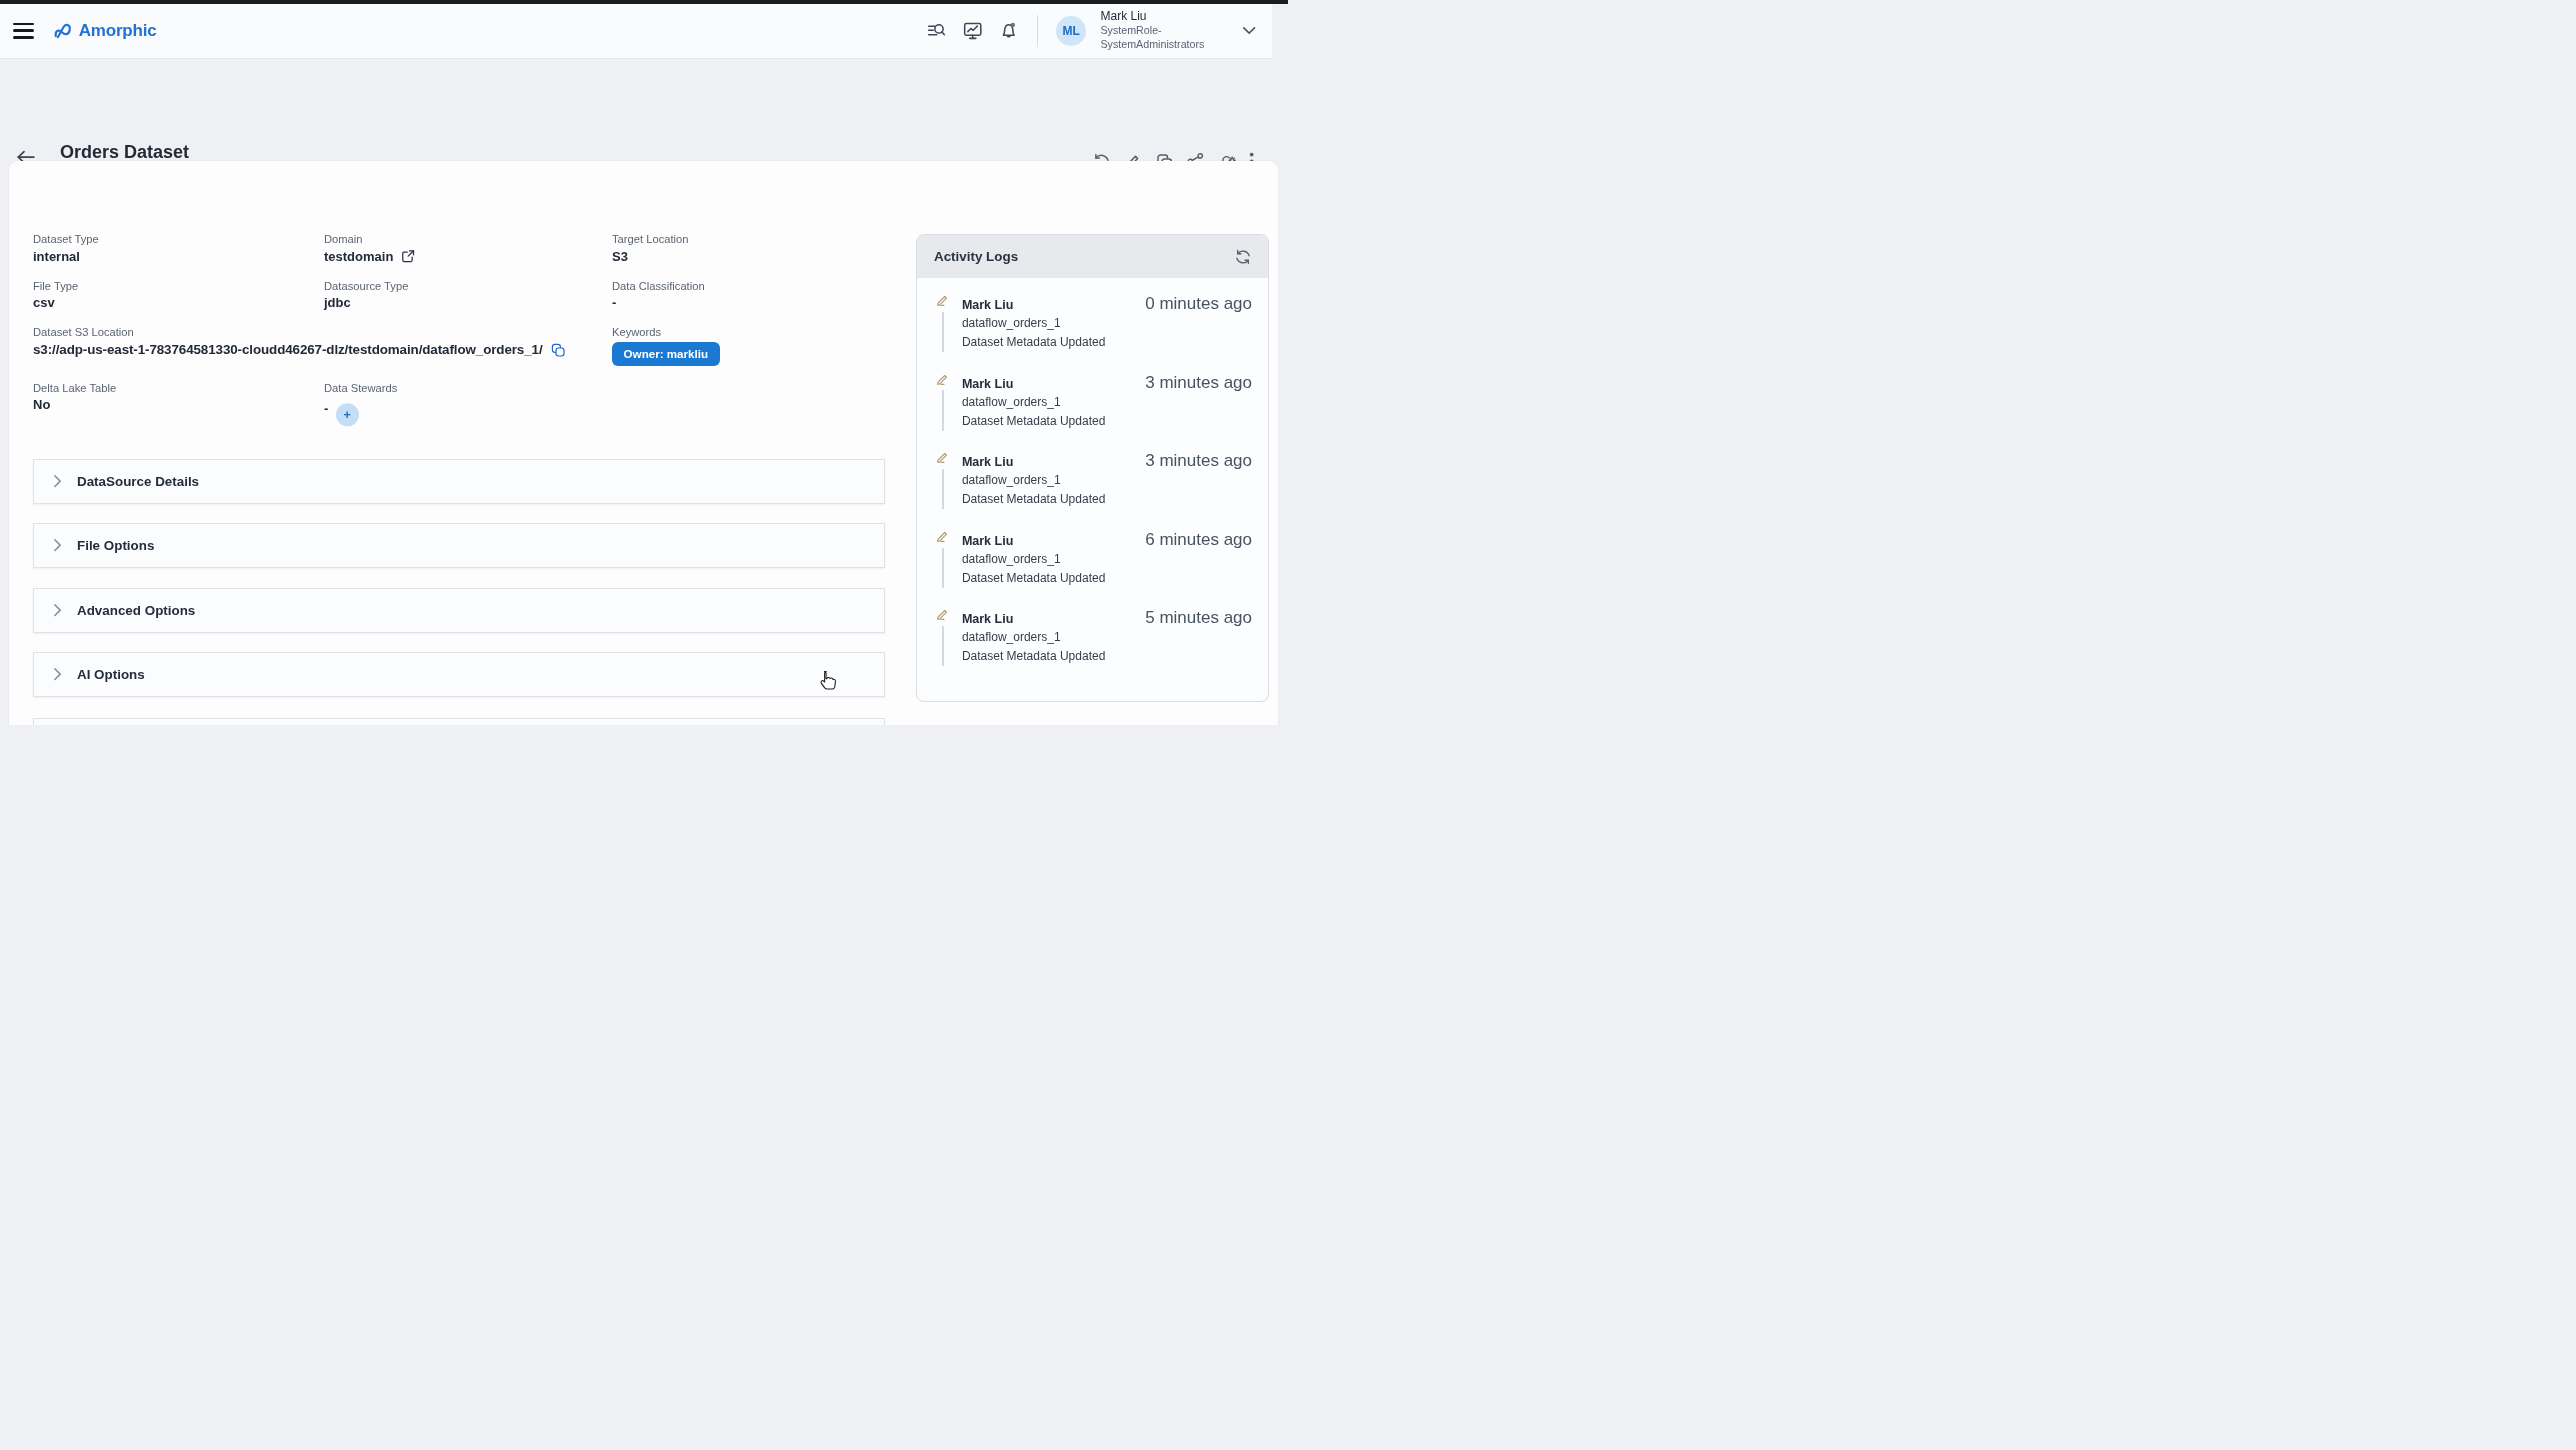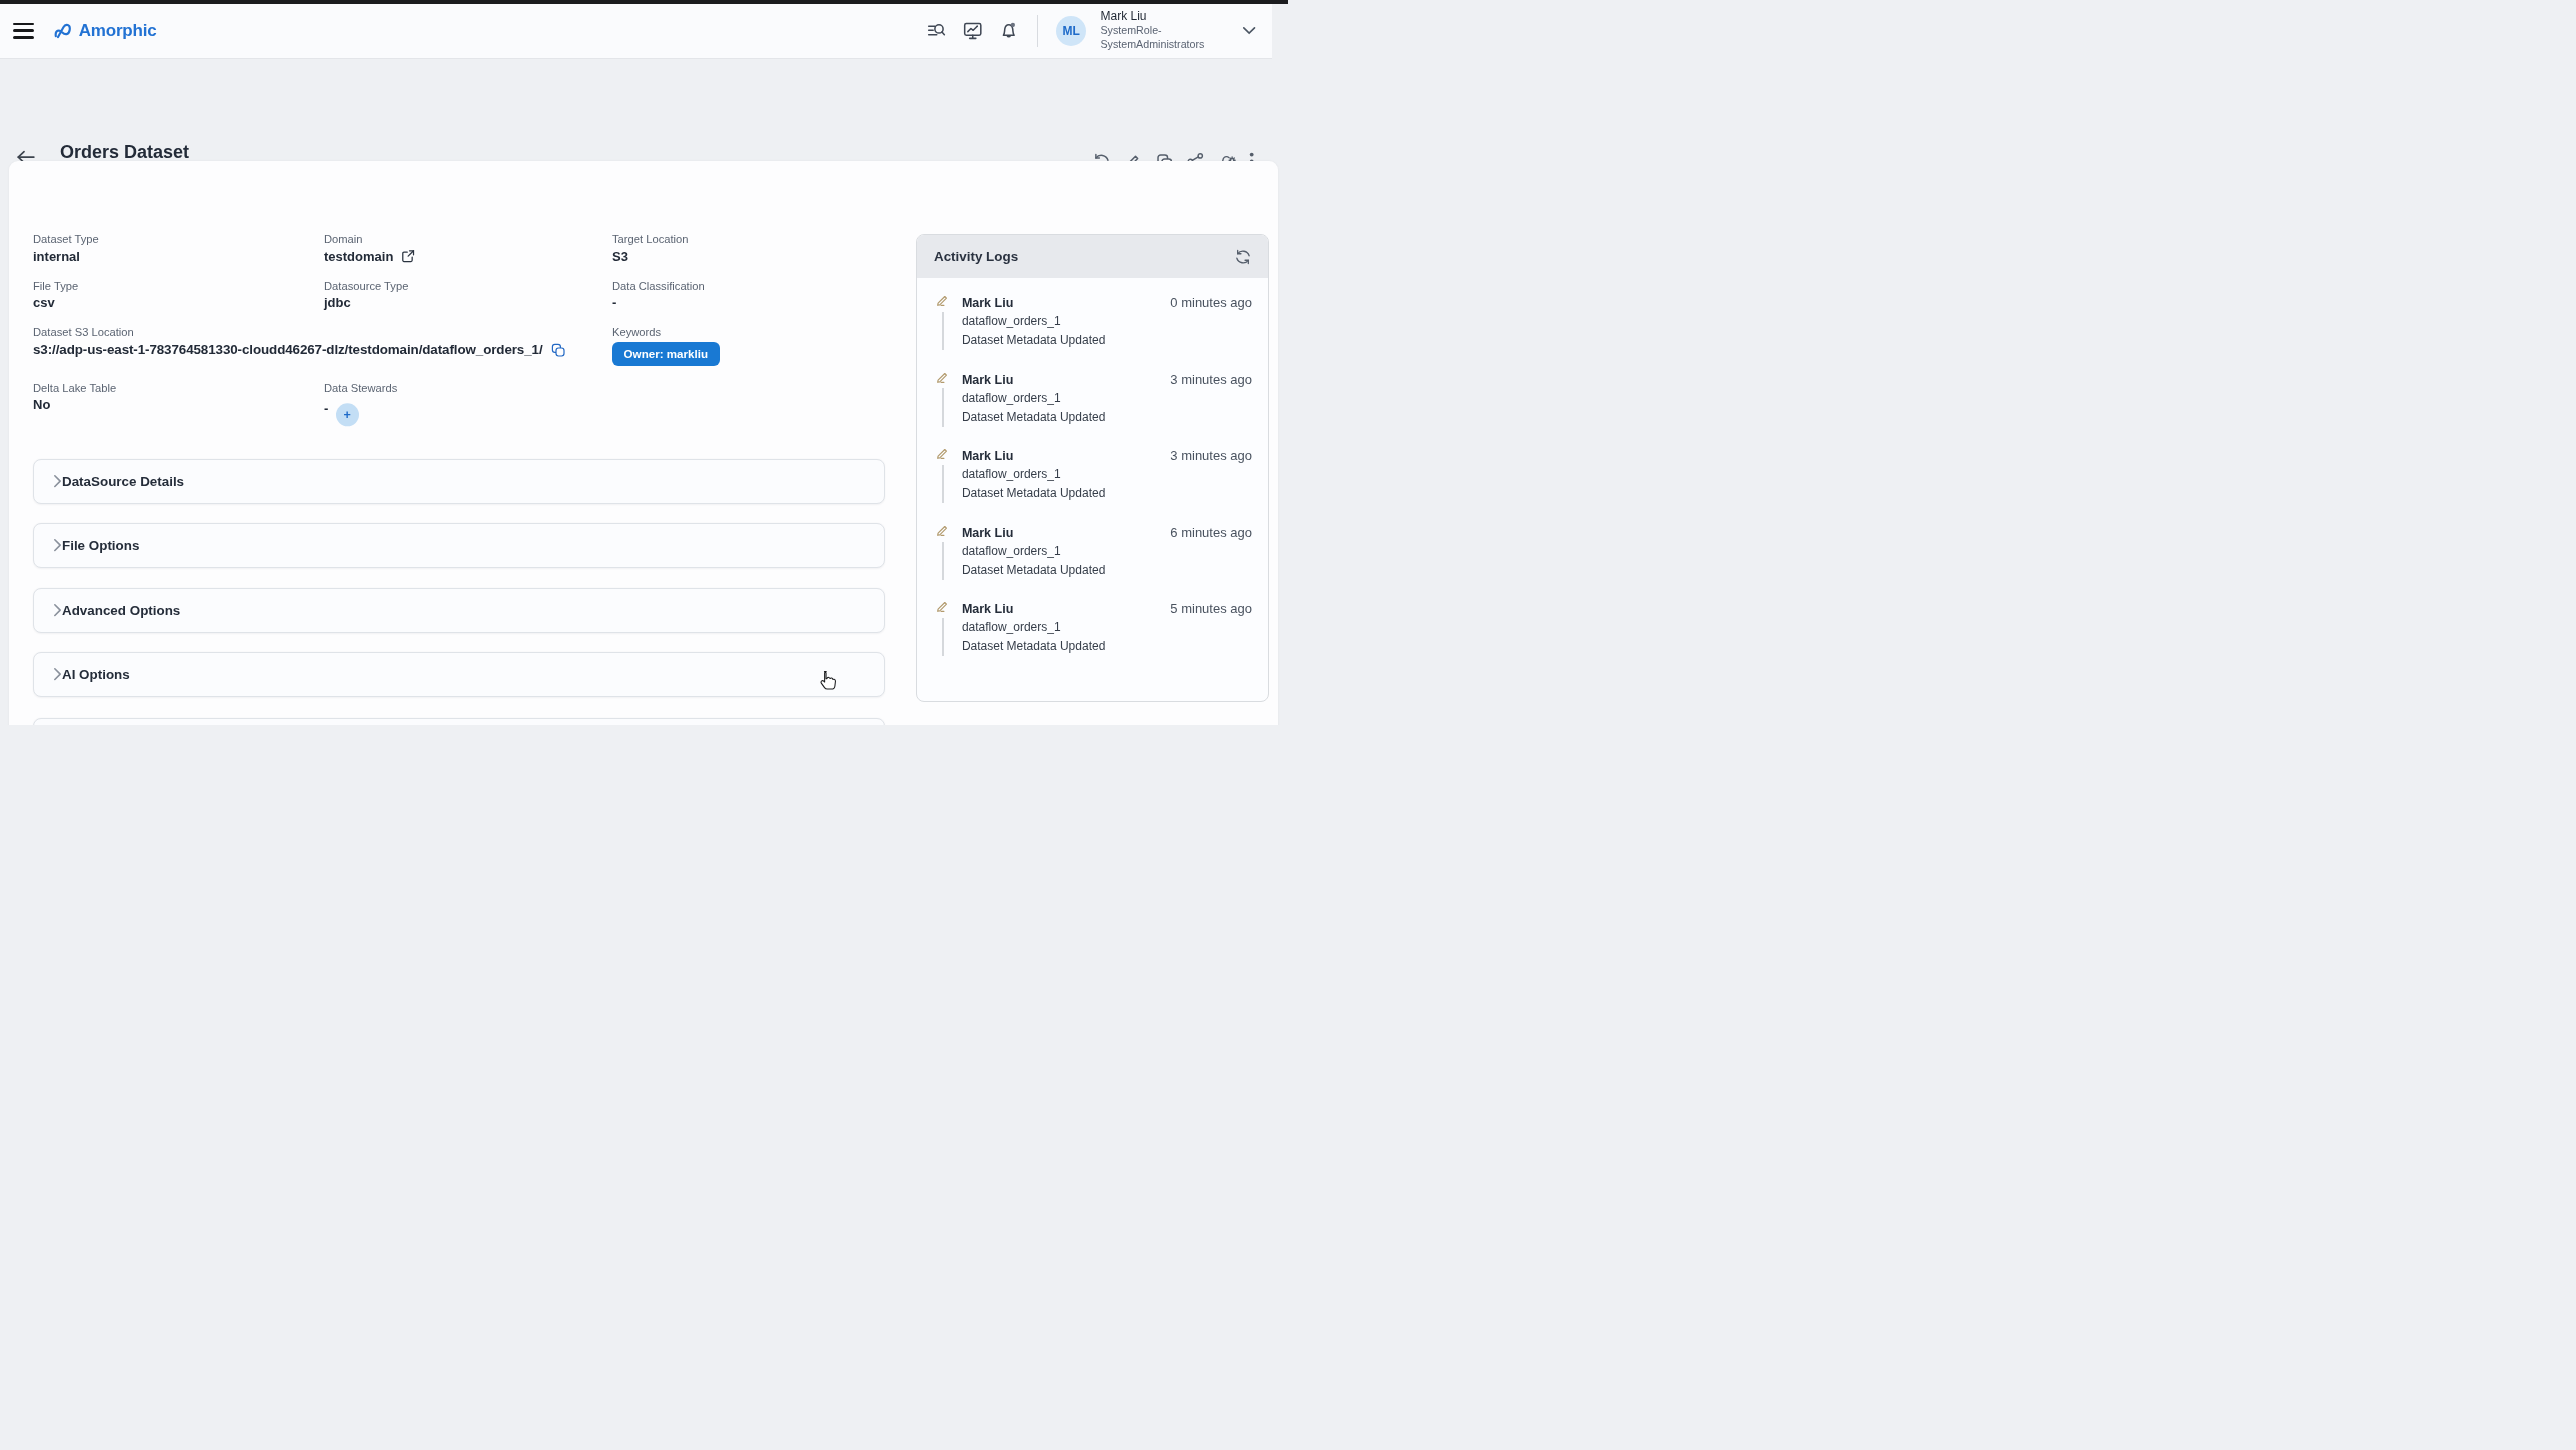--- a/index.html
+++ b/index.html
@@ -63,44 +63,44 @@
   .d-row .span2 { grid-column:1 / 3; }
   .d-label { font-size:11.2px; color:#5b6472; margin-bottom:3.6px; }
   .d-value { font-size:13px; font-weight:600; color:#222a37; display:flex; align-items:center; gap:7.2px; }
   .d-value.path { font-size:13.4px; letter-spacing:-0.1px; }
   .pill { display:inline-block; background:#1979d3; color:#fff; font-size:11.6px; font-weight:bold; padding:5.4px 11.6px; border-radius:6px; }
   .plus-btn { width:23px; height:23px; border-radius:50%; background:#c3def5; color:#1f6bc9; font-size:12.5px; font-weight:bold; display:inline-flex; align-items:center; justify-content:center; transform:translateY(6.3px); cursor:pointer; }
 
   
   .section {
     position:absolute; left:24px; width:852px; height:45px;
-    background:#fbfcfe; border:0.9px solid #dfe3e8; border-radius:8px;
+    background:#fbfcfe; border:0.9px solid #dfe3e8; border-radius:0;
     box-shadow:0 0.9px 1.8px rgba(16,24,40,.05);
-    display:flex; align-items:center; padding:0 16px 0 19px; cursor:pointer;
+    display:flex; align-items:center; gap:15px; padding:0 16px 0 19px; cursor:pointer;
   }
   .section-title { font-size:13.4px; font-weight:700; color:#252d3a; }
 
   
   .activity {
     position:absolute; left:907px; top:73px; width:353px; height:468px;
     background:#fcfdff; border:0.9px solid #d9dce0; border-radius:8px; overflow:hidden;
   }
   .activity-header {
     height:43px; background:#e7e9ed; display:flex; align-items:center; justify-content:space-between;
     padding:0 16px 0 17px;
   }
   .activity-title { font-size:13.4px; font-weight:700; color:#2a3240; }
   .activity-list { padding:16px 16px 0 19px; }
   .entry { display:flex; gap:11.6px; padding-bottom:14.3px; margin-bottom:6.3px; }
   .entry-iconcol { width:14.3px; display:flex; flex-direction:column; align-items:center; }
   .entry-line { width:1.8px; background:#d5d8dc; flex:1; margin-top:4.5px; }
   .entry-body { flex:1; min-width:0; }
   .entry-top { display:flex; justify-content:space-between; align-items:baseline; }
   .entry-user { font-size:12.5px; font-weight:700; color:#252d3a; line-height:18px; }
-  .entry-time { font-size:13px; color:#49525f; }
+  .entry-time { font-size:17px; color:#49525f; }
   .entry-text { font-size:12px; color:#353d49; line-height:19px; }
 
   .cursor { position:absolute; left:818px; top:670px; pointer-events:none; }
 </style>
 </head>
 <body>
 
 <div class="top-strip"></div>
 
 <div class="topbar">

